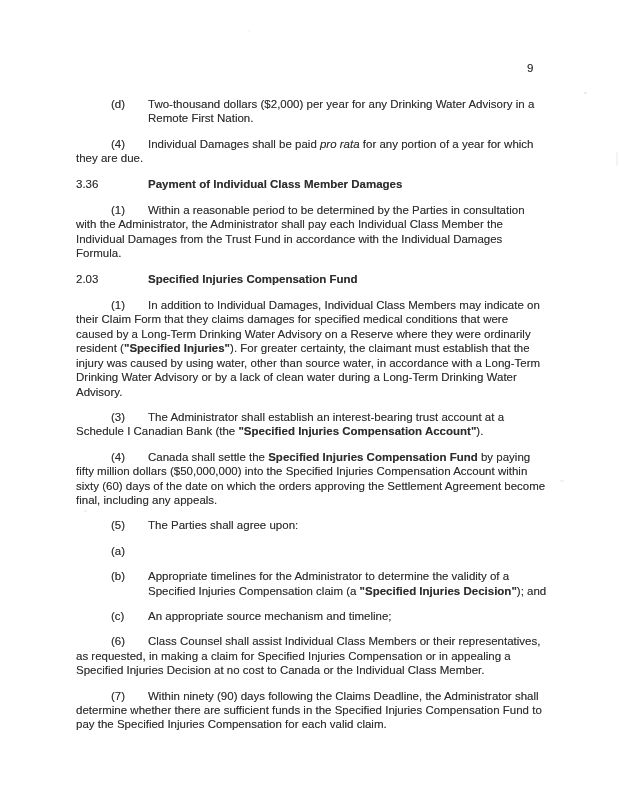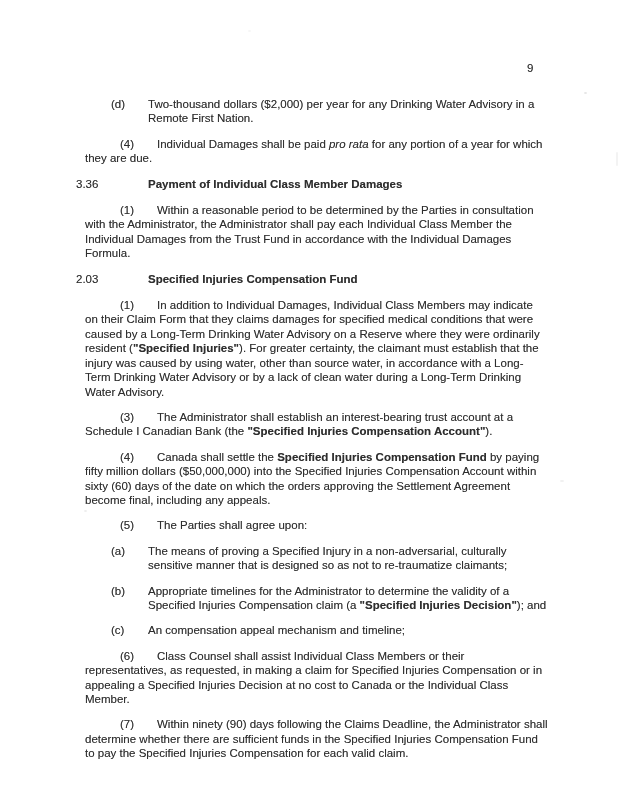--- a/index.html
+++ b/index.html
@@ -25,21 +25,21 @@
     left: 527px;
   }
   .content {
     position: absolute;
     top: 97px;
     left: 76px;
     width: 472px;
   }
   
   p.hang {
-    margin: 0 0 11px 9px;
+    margin: 0 0 11px 0;
   }
   p.hang .marker {
     display: inline-block;
     margin-left: 35px;
     width: 37px;
   }
   
   div.block {
     display: flex;
     margin: 0 0 11px 0;
@@ -87,29 +87,28 @@
       <p class="hang"><span class="marker">(4)</span><span class="body"><span>Individual Damages shall be paid </span><span class="italic">pro rata</span><span> for any portion of a year for which they are due.</span></span></p>
       <p class="heading"><span class="marker">3.36</span><span class="body"><span class="bold">Payment of Individual Class Member Damages</span></span></p>
       <p class="hang"><span class="marker">(1)</span><span class="body"><span>Within a reasonable period to be determined by the Parties in consultation with the Administrator, the Administrator shall pay each Individual Class Member the Individual Damages from the Trust Fund in accordance with the Individual Damages Formula.</span></span></p>
       <p class="heading"><span class="marker">2.03</span><span class="body"><span class="bold">Specified Injuries Compensation Fund</span></span></p>
       <p class="hang"><span class="marker">(1)</span><span class="body"><span>In addition to Individual Damages, Individual Class Members may indicate on their Claim Form that they claims damages for specified medical conditions that were caused by a Long-Term Drinking Water Advisory on a Reserve where they were ordinarily resident (</span><span class="bold">"Specified Injuries"</span><span>).  For greater certainty, the claimant must establish that the injury was caused by using water, other than source water, in accordance with a Long-Term Drinking Water Advisory or by a lack of clean water during a Long-Term Drinking Water Advisory.</span></span></p>
       <p class="hang"><span class="marker">(3)</span><span class="body"><span>The Administrator shall establish an interest-bearing trust account at a Schedule I Canadian Bank (the </span><span class="bold">"Specified Injuries Compensation Account"</span><span>).</span></span></p>
       <p class="hang"><span class="marker">(4)</span><span class="body"><span>Canada shall settle the </span><span class="bold">Specified Injuries Compensation Fund</span><span> by paying fifty million dollars ($50,000,000) into the Specified Injuries Compensation Account within sixty (60) days of the date on which the orders approving the Settlement Agreement become final, including any appeals.</span></span></p>
       <p class="hang"><span class="marker">(5)</span><span class="body"><span>The Parties shall agree upon:</span></span></p>
       <div class="block">
         <span class="marker">(a)</span>
-        <div class="body"><span>The means of proving a Specified Injury in a non-adversarial, culturally sensitive manner that is designed so as not to re-traumatize claimants;</span></div>
       </div>
       <div class="block">
         <span class="marker">(b)</span>
         <div class="body"><span>Appropriate timelines for the Administrator to determine the validity of a Specified Injuries Compensation claim (a </span><span class="bold">"Specified Injuries Decision"</span><span>); and</span></div>
       </div>
       <div class="block">
         <span class="marker">(c)</span>
-        <div class="body"><span>An compensation appeal mechanism and timeline;</span></div>
+        <div class="body"><span>An appropriate source mechanism and timeline;</span></div>
       </div>
       <p class="hang"><span class="marker">(6)</span><span class="body"><span>Class Counsel shall assist Individual Class Members or their representatives, as requested, in making a claim for Specified Injuries Compensation or in appealing a Specified Injuries Decision at no cost to Canada or the Individual Class Member.</span></span></p>
       <p class="hang"><span class="marker">(7)</span><span class="body"><span>Within ninety (90) days following the Claims Deadline, the Administrator shall determine whether there are sufficient funds in the Specified Injuries Compensation Fund to pay the Specified Injuries Compensation for each valid claim.</span></span></p>
     </main>
 
   <div class="speck s1"></div>
   <div class="speck s2"></div>
   <div class="speck s3"></div>
   <div class="speck s4"></div>
   <div class="speck s5"></div>

